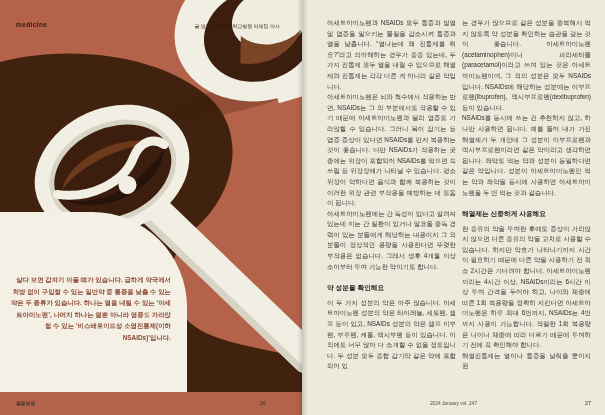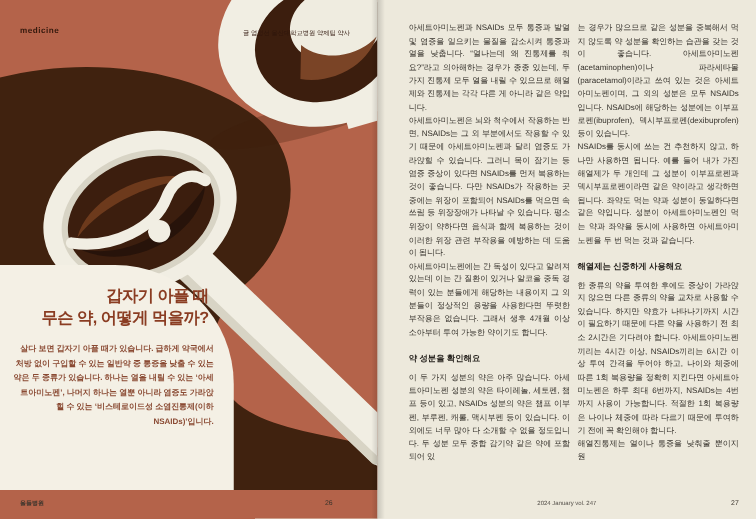--- a/index.html
+++ b/index.html
@@ -66,22 +66,21 @@
         <path d="M52,170 C80,188 118,186 136,168 C150,154 164,158 170,168" fill="none" stroke="#f1eee3" stroke-width="9" stroke-linecap="round"></path>
         <circle cx="120" cy="190" r="9" fill="#f1eee3"></circle>
       </g>
     </svg>
 
     <span class="section-label">medicine</span>
     <span class="byline">글 염정선 울산대학교병원 약제팀 약사</span>
 
     <div class="title-blob">
       <div class="title-block">
-        <span>갑자기 아플 때</span><br>
-        <span>무슨 약, 어떻게 먹을까?</span>
+        <br>
       </div>
       <div class="intro">살다 보면 갑자기 아플 때가 있습니다. 급하게 약국에서 처방 없이 구입할 수 있는 일반약 중 통증을 낮출 수 있는 약은 두 종류가 있습니다. 하나는 열을 내릴 수 있는 ‘아세트아미노펜’, 나머지 하나는 열뿐 아니라 염증도 가라앉힐 수 있는 ‘비스테로이드성 소염진통제(이하 NSAIDs)’입니다.</div>
     </div>
 
     <span class="footer-left">울들병원</span>
     <span class="pagenum-left">26</span>
     <div class="left-bottom-strip" style="z-index:-1"></div>
   </div>
 
   <div class="page-right">

